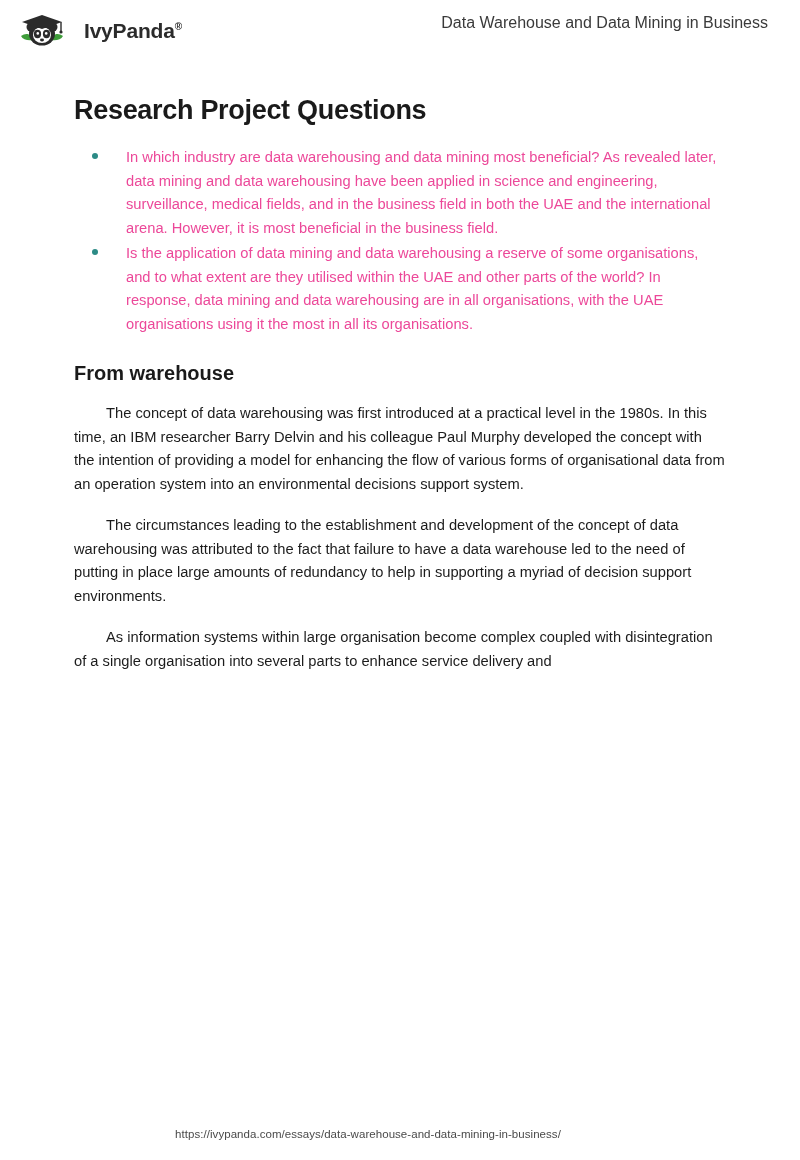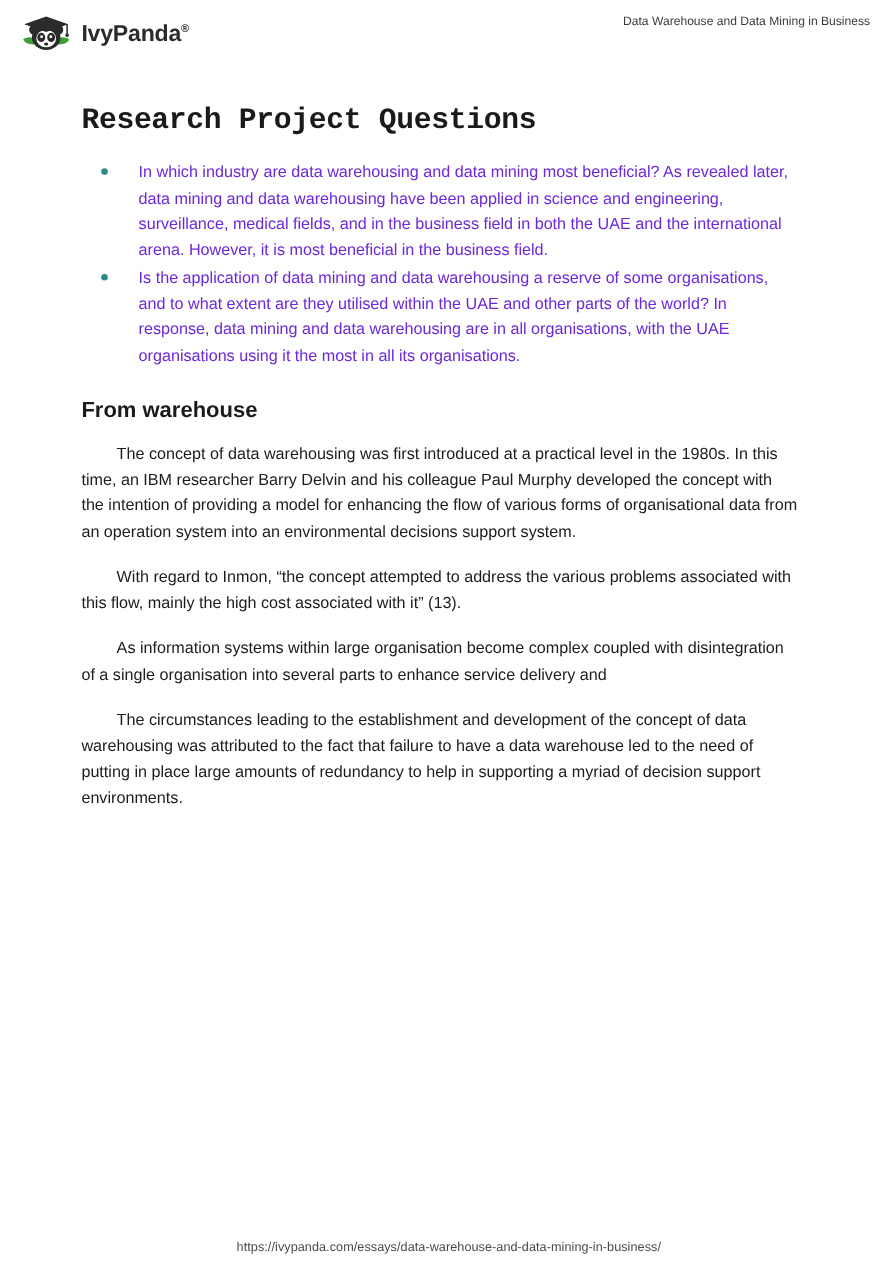--- a/index.html
+++ b/index.html
@@ -23,21 +23,21 @@
     left: 0;
     width: 800px;
     height: 60px;
   }
   .brand {
     position: absolute;
     left: 18px;
     top: 14px;
     display: flex;
     align-items: center;
-    gap: 8px;
+    gap: 18px;
     justify-content: space-between;
   }
   .brand-logo {
     width: 48px;
     height: 34px;
     position: relative;
   }
   .brand-name {
     font-size: 21px;
     font-weight: bold;
@@ -45,23 +45,23 @@
     letter-spacing: -0.2px;
     position: relative;
   }
   .brand-name .reg {
     font-size: 10px;
     vertical-align: super;
     font-weight: bold;
   }
   .header-title {
     position: absolute;
-    right: 9px;
+    right: 32px;
     top: 14px;
-    font-size: 11px;
+    font-size: 16px;
     color: #3a3a3a;
     text-align: center;
     max-width: 420px;
   }
 
   
   .content {
     position: absolute;
     left: 74px;
     top: 68px;
@@ -74,60 +74,58 @@
     text-indent: 32px;
     color: #1c1c1c;
   }
   h1.sec {
     font-size: 27px;
     line-height: 32px;
     font-weight: bold;
     margin: 26px 0 20px 0;
     color: #1a1a1a;
     letter-spacing: -0.3px;
-    font-family: Liberation Mono, monospace;
   }
   h2.sub {
     font-size: 20px;
     line-height: 26px;
     font-weight: bold;
     margin: 24px 0 16px 0;
     color: #1a1a1a;
   }
   ul.bullets {
     list-style: none;
     margin: 8px 0 16px 0;
     padding: 0;
   }
   ul.bullets > li {
     position: relative;
     padding-left: 52px;
     font-size: 14.7px;
     line-height: 23.5px;
     margin-bottom: 2px;
-    color: #6d28d9;
+    color: #ec4899;
   }
   ul.bullets > li .dot {
     position: absolute;
     left: 18px;
     top: 7px;
     width: 6px;
     height: 6px;
     border-radius: 50%;
     background: #2c8b86;
   }
 
   
   .page-footer {
     position: absolute;
     left: 0;
     bottom: 18px;
     width: 736px;
     text-align: center;
-    padding-left: 40px;
   }
   .footer-url {
     font-size: 11.5px;
     color: #4a4a4a;
     letter-spacing: 0.05px;
   }
 </style>
 </head>
 <body>
 
@@ -177,21 +175,20 @@
     <li>
       <span class="dot"></span>
       <span>Is the application of data mining and data warehousing a reserve of some organisations, and to what extent are they utilised within the UAE and other parts of the world? In response, data mining and data warehousing are in all organisations, with the UAE organisations using it the most in all its organisations.</span>
     </li>
   </ul>
 
 
   <h2 class="sub">From warehouse</h2>
 
   <p class="para">The concept of data warehousing was first introduced at a practical level in the 1980s. In this time, an IBM researcher Barry Delvin and his colleague Paul Murphy developed the concept with the intention of providing a model for enhancing the flow of various forms of organisational data from an operation system into an environmental decisions support system.</p>
-  <p class="para">With regard to Inmon, “the concept attempted to address the various problems associated with this flow, mainly the high cost associated with it” (13).</p>
+  <p class="para">The circumstances leading to the establishment and development of the concept of data warehousing was attributed to the fact that failure to have a data warehouse led to the need of putting in place large amounts of redundancy to help in supporting a myriad of decision support environments.</p>
   <p class="para">As information systems within large organisation become complex coupled with disintegration of a single organisation into several parts to enhance service delivery and</p>
-  <p class="para">The circumstances leading to the establishment and development of the concept of data warehousing was attributed to the fact that failure to have a data warehouse led to the need of putting in place large amounts of redundancy to help in supporting a myriad of decision support environments.</p>
 
 </div>
 
 <div class="page-footer">
   <span class="footer-url">https://ivypanda.com/essays/data-warehouse-and-data-mining-in-business/</span>
 </div>
 
 </body></html>

